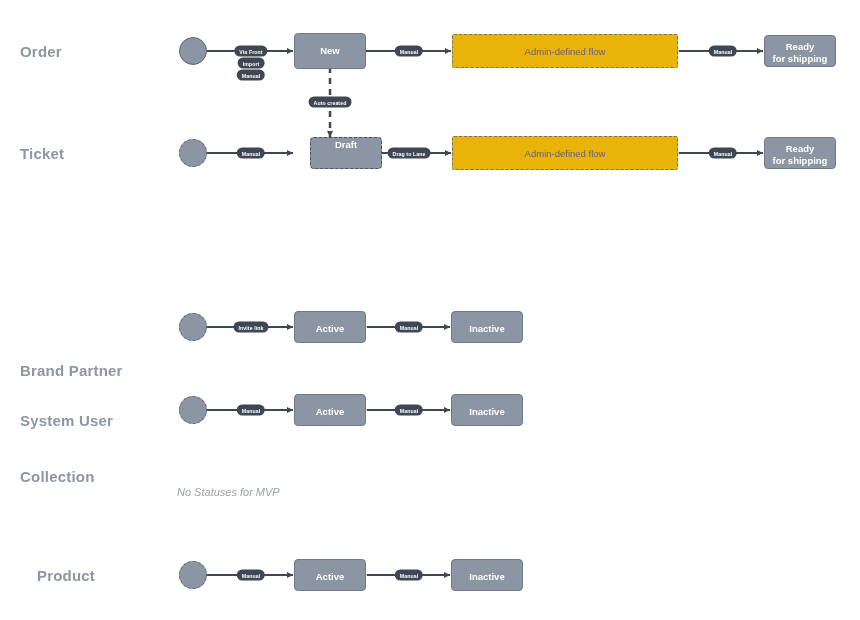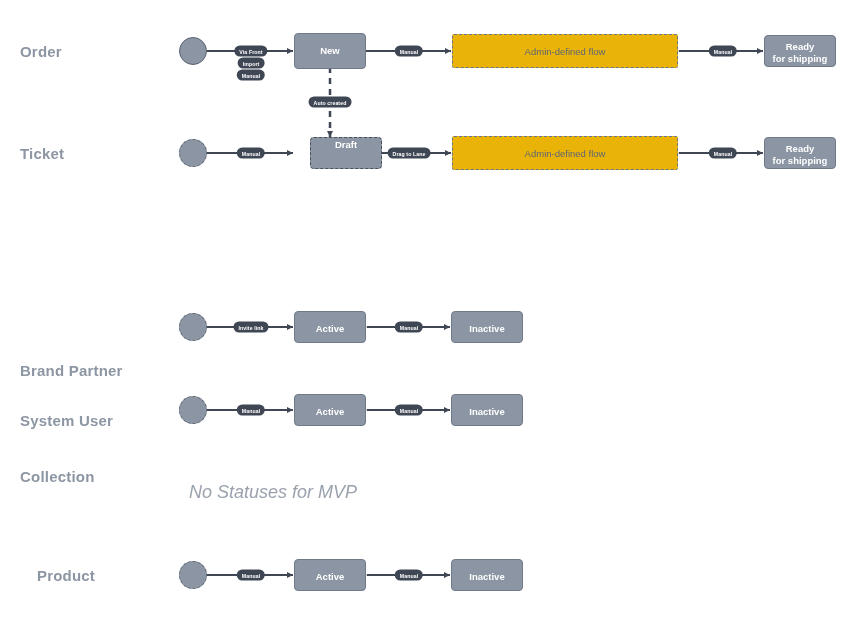--- a/index.html
+++ b/index.html
@@ -51,22 +51,22 @@
     box-sizing:border-box;
     display:flex;align-items:center;justify-content:center;
     color:#ffffff;font-size:5.2px;font-weight:bold;
     white-space:nowrap;padding:0 5px;height:11px;
     transform:translate(-50%,-50%);
     letter-spacing:0.1px;
   }
 
   .empty-note{
     position:absolute;
-    font-size:18px;font-style:italic;color:#9aa2ae;
-    white-space:nowrap;transform:translateY(-50%);margin-left:12px;
+    font-size:11px;font-style:italic;color:#9aa2ae;
+    white-space:nowrap;transform:translateY(-50%);
   }
 </style>
 </head>
 <body>
 
 <div id="canvas">
   <svg id="edges" width="860" height="620" style="position:absolute;left:0;top:0;">
     <defs>
       <marker id="arrow" markerWidth="7" markerHeight="7" refX="6" refY="3" orient="auto" markerUnits="userSpaceOnUse">
         <path d="M0,0 L6,3 L0,6 z" fill="#3f4654"></path>

